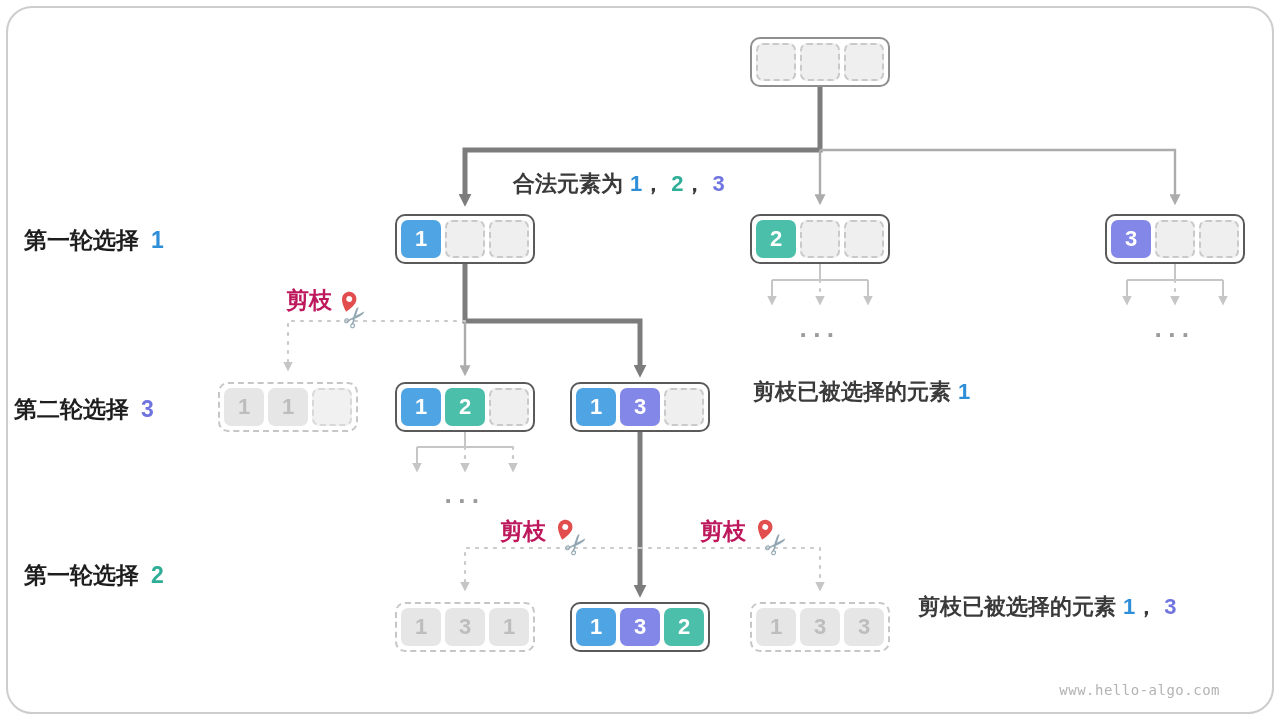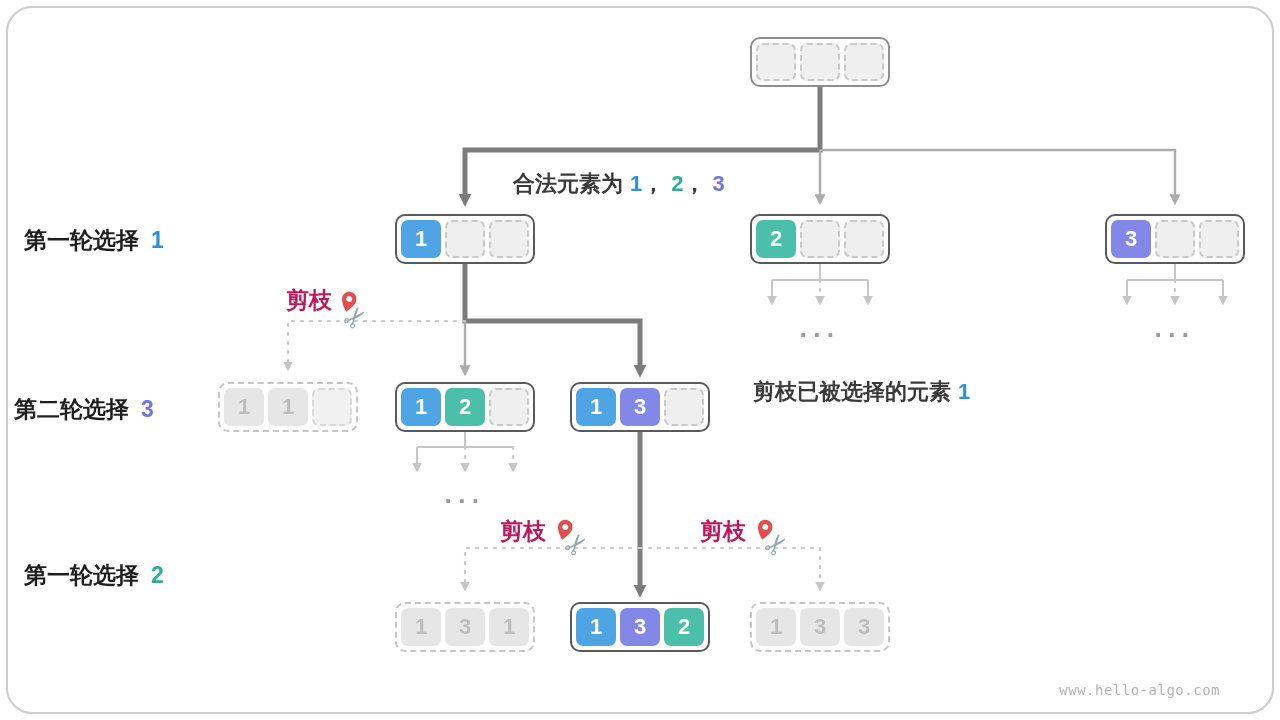--- a/index.html
+++ b/index.html
@@ -180,20 +180,23 @@
   </div>
 </div>
 
 <div class="annotation" style="left:753px;top:377px">
   <div>
     <span>剪枝已被选择的元素</span><span class="num blue">1</span>
   </div>
 </div>
 
 <div class="annotation" style="left:918px;top:592px">
+  <div>
+    <span>剪枝已被选择的元素</span><span class="num blue">1</span><span>，</span><span class="num purple">3</span>
+  </div>
 </div>
 
 <div class="prune-label" style="left:286px;top:285px">剪枝</div>
 <svg class="pin" style="left:340px;top:291px" width="17" height="22" viewBox="0 0 24 32">
   <path d="M12 1 C6 1 1.5 5.8 1.5 11.8 C1.5 19.6 12 30.5 12 30.5 C12 30.5 22.5 19.6 22.5 11.8 C22.5 5.8 18 1 12 1 Z" fill="#E24D4D"></path>
   <circle cx="12" cy="11.5" r="4.3" fill="#ffffff"></circle>
 </svg>
 <span class="scissors" style="left:344px;top:304px">✂</span>
 
 <div class="prune-label" style="left:500px;top:516px">剪枝</div>

